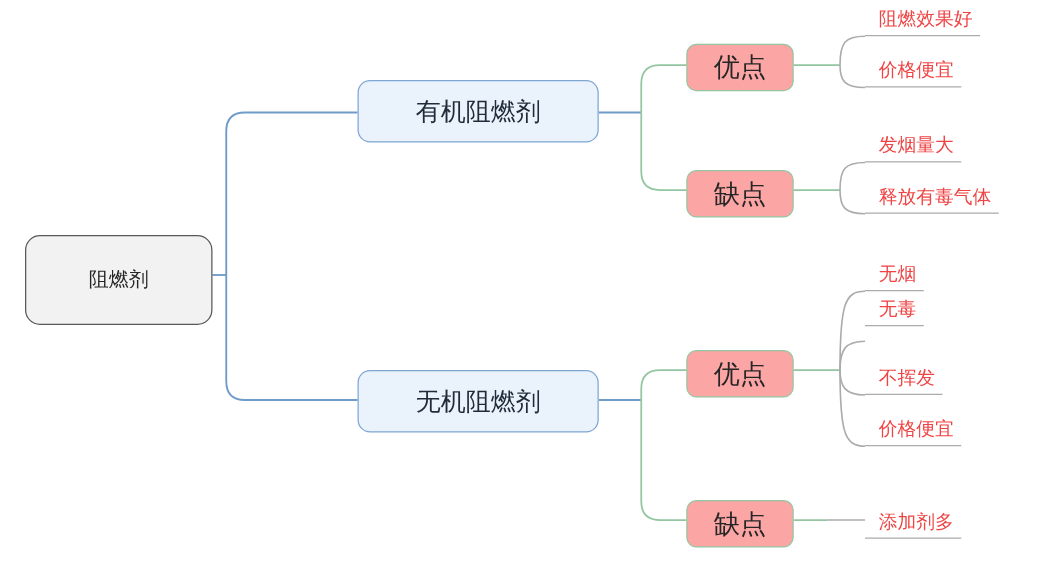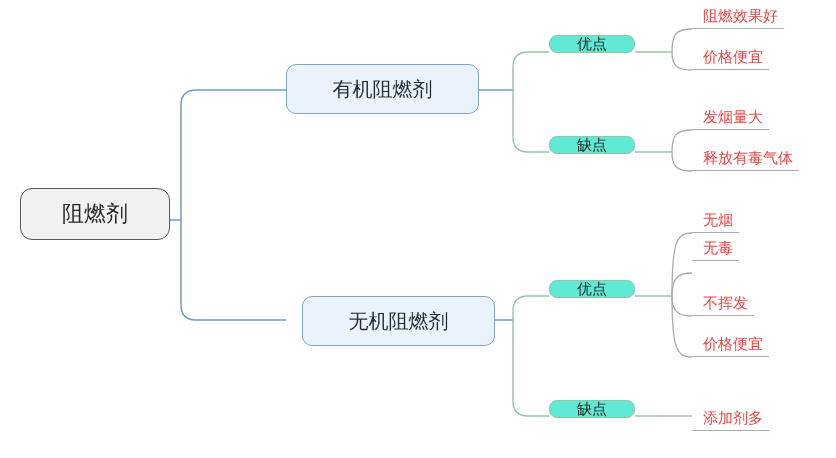--- a/index.html
+++ b/index.html
@@ -8,35 +8,35 @@
     font-family:"Liberation Sans","DejaVu Sans",sans-serif;
     color:#262626;
   }
   #canvas{position:absolute;inset:0;width:836px;height:458px;}
   svg.links{position:absolute;left:0;top:0;pointer-events:none;}
   .node{
     position:absolute;display:flex;align-items:center;justify-content:center;
     box-sizing:border-box;background:#fff;white-space:nowrap;
   }
   .node-root{
-    left:20px;top:188px;width:150px;height:52px;
+    left:20px;top:188px;width:150px;height:72px;
     background:#f2f2f2;border:1.5px solid #595959;border-radius:12px;
-    font-size:22px;
+    font-size:16px;
   }
   .node-branch{
     left:286px;width:193px;height:50px;
     background:#eaf2fb;border:1.4px solid #7ea6d3;border-radius:10px;
     font-size:20px;color:#1f2b38;
   }
   .node-branch.b0{top:64px;}
-  .node-branch.b1{top:296px;margin-left:16px;}
+  .node-branch.b1{top:296px;}
   .node-sub{
-    left:549px;width:86px;height:18px;
-    background:#5eead4;border:1.3px solid #93c6a0;border-radius:8px;
-    font-size:15px;
+    left:549px;width:86px;height:38px;
+    background:#fca5a5;border:1.3px solid #93c6a0;border-radius:8px;
+    font-size:21px;
   }
   .node-sub.s00{top:35px;}
   .node-sub.s01{top:136px;}
   .node-sub.s10{top:280px;}
   .node-sub.s11{top:400px;}
   .leaf{
     position:absolute;left:692px;display:inline-block;
     font-size:15px;line-height:20px;color:#ef4444;
     padding:0 6px 2px 11px;border-bottom:1.3px solid #ababab;
     white-space:nowrap;

